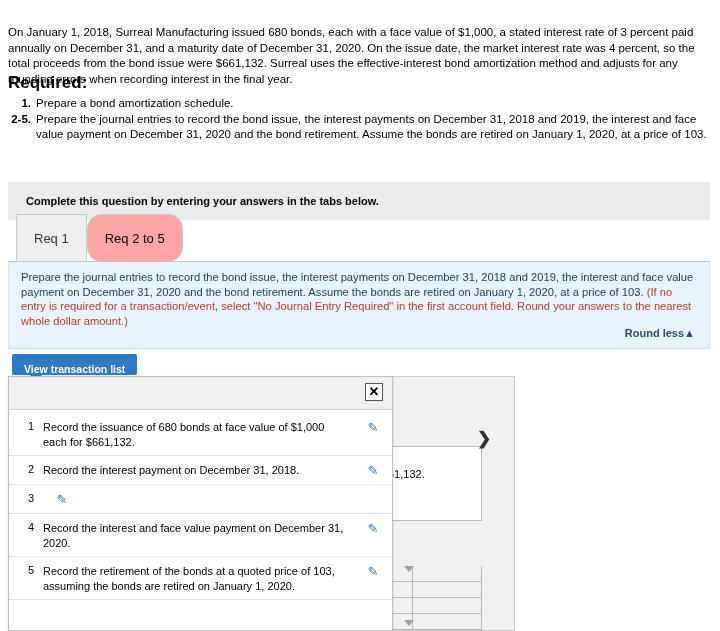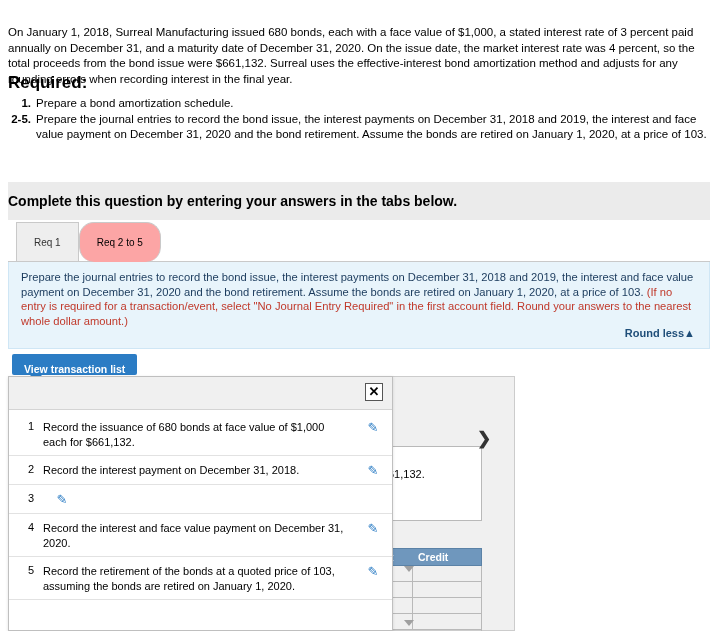--- a/index.html
+++ b/index.html
@@ -49,38 +49,39 @@
   
   .grey-bar {
     position: absolute;
     left: 8px; top: 182px;
     width: 702px; height: 38px;
     background: #ebebeb;
     display: flex;
     align-items: center;
   }
   .grey-bar span {
-    font-size: 14px;
-    font-weight: bold;
+    font-size: 11px;
+    font-weight: bold;
+    padding-left: 18px;
   }
 
   
   .tabs {
     position: absolute;
     left: 16px; top: 229px;
     display: flex;
     align-items: flex-end;
     height: 33px;
   }
   .tab {
-    height: 40px;
+    height: 48px;
     padding: 0 17px;
     display: flex;
     align-items: center;
-    font-size: 10px;
+    font-size: 13px;
     border: 1px solid #c9c9c9;
     border-bottom: none;
     background: #f5f5f5;
     color: #333;
     cursor: pointer;
   }
   .tab.active {
     background: #fca5a5;
     color: #000;
     position: relative;
@@ -333,24 +334,20 @@
 
   <div class="vtl-btn">
     <span>View transaction list</span>
   </div>
   <div class="vtl-arrow"></div>
 
   <div class="worksheet"></div>
   <div class="ws-white"></div>
   <div class="ws-amount">61,132.</div>
   <div class="ws-chevron">❯</div>
-  <div class="ws-head">
-    <span class="col1">it</span>
-    <span class="col2">Credit</span>
-  </div>
   <div class="ws-grid">
     <div class="row">
         <div class="cell-l"></div>
         <div class="cell-r"></div>
       </div>
     <div class="row">
         <div class="cell-l"></div>
         <div class="cell-r"></div>
       </div>
     <div class="row">

